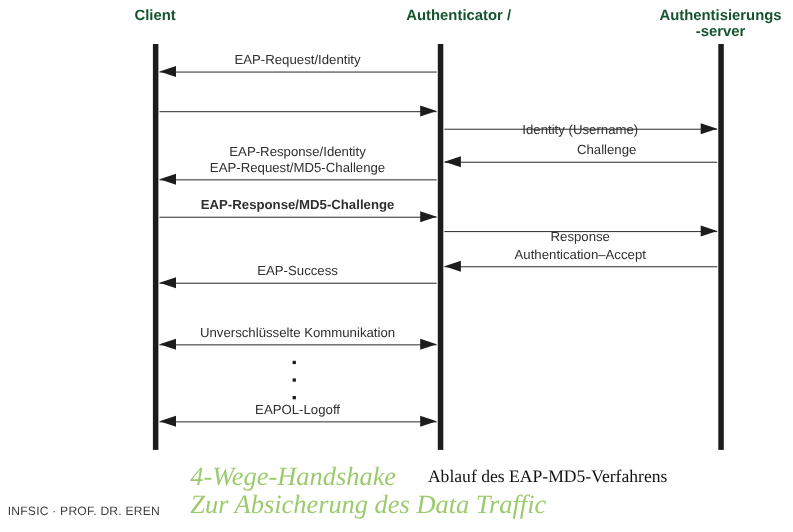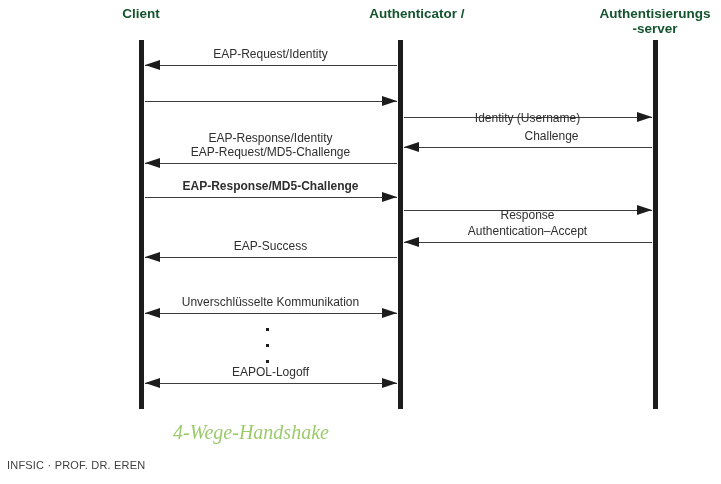--- a/index.html
+++ b/index.html
@@ -22,21 +22,21 @@
   .arrow-left{ border-right:15px solid var(--lifeline); }
   .arrow-right{ border-left:15px solid var(--lifeline); }
   .msg-label{
     position:absolute; height:16px; text-align:center;
     font-size:12px; color:var(--ink); white-space:nowrap;
   }
   .dot{ position:absolute; width:3px; height:3px; background:var(--lifeline); }
   
   .green-caption{
     position:absolute; left:173px; font-family:"Liberation Serif", serif;
-    font-style:italic; font-size:20px; color:var(--green); white-space:nowrap;
+    font-style:italic; font-size:24px; color:var(--green); white-space:nowrap;
   }
   .green-caption.l1{ top:421px; }
   .green-caption.l2{ top:446px; }
   .diagram-caption{
     position:absolute; left:389px; top:425px;
     font-family:"Liberation Serif", serif; font-size:16px; color:#111111; white-space:nowrap;
   }
   .footer{
     position:absolute; left:7px; top:459px;
     font-size:11px; letter-spacing:0.2px; color:#3f3f3f; white-space:nowrap;
@@ -94,14 +94,16 @@
       <div class="msg-line" style="left: 144.5px; width: 252px; top: 383px;"></div>
       <div class="arrow arrow-left" style="left: 144.5px; top: 378px;"></div>
       <div class="arrow arrow-right" style="left: 381.5px; top: 378px;"></div>
       <div class="msg-label" style="left: 144.5px; width: 252px; top: 365px;">EAPOL-Logoff</div>
       <div class="dot" style="left: 265.5px; top: 328px;"></div>
       <div class="dot" style="left: 265.5px; top: 344px;"></div>
       <div class="dot" style="left: 265.5px; top: 360px;"></div>
     </div>
 
   <div class="green-caption l1">4-Wege-Handshake</div>
+  <div class="green-caption l2">Zur Absicherung des Data Traffic</div>
+  <div class="diagram-caption">Ablauf des EAP-MD5-Verfahrens</div>
   <div class="footer">INFSIC · PROF. DR. EREN</div>
 </div>
 
 </body></html>

